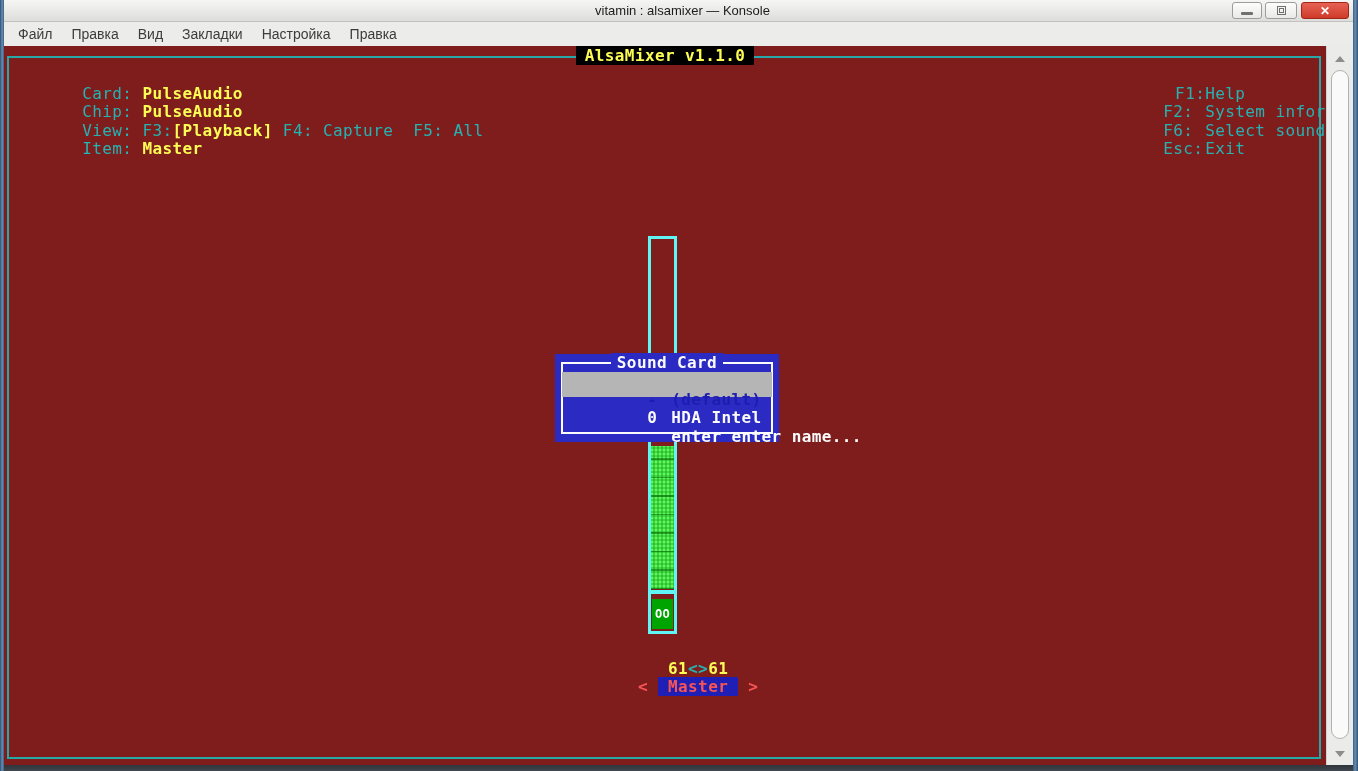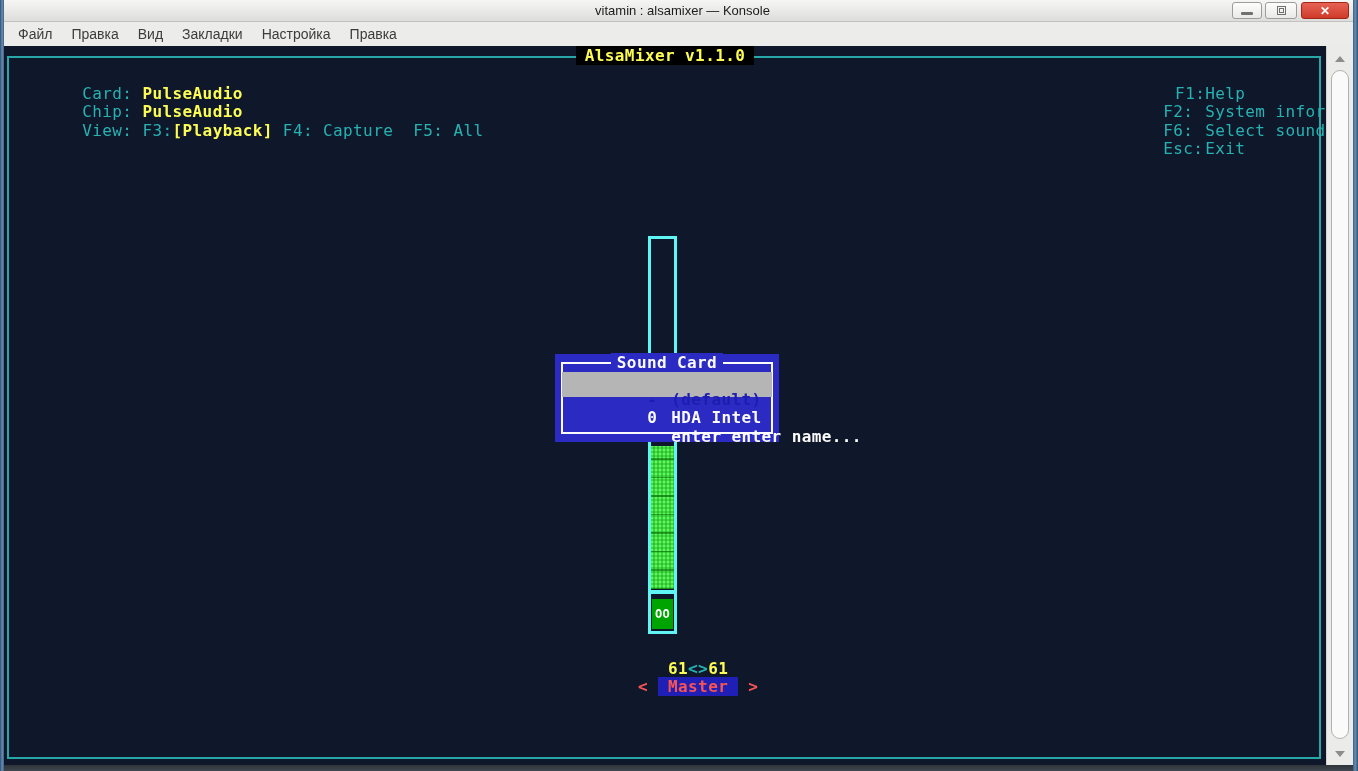--- a/index.html
+++ b/index.html
@@ -32,21 +32,21 @@
   .icon-max::after { content:""; width:3px; height:3px; border:1px solid #70706e; display:block; }
 
   
   .menubar { position:absolute; left:4px; right:5px; top:22px; height:24px;
              background:#ececea; display:flex; align-items:center; z-index:40;
              padding-left:14px; gap:19px; font-size:14px; color:#3c3c3c; }
   .menu-item { cursor:default; }
 
   
   .terminal { position:absolute; left:4px; top:46px; width:1322px; height:719px;
-              background:#0f172a; font-family:"DejaVu Sans Mono", monospace;
+              background:#7f1d1d; font-family:"DejaVu Sans Mono", monospace;
               font-size:16px; line-height:18.5px; letter-spacing:.4px; z-index:10; }
   .term-line { position:absolute; white-space:pre; }
   .cyan   { color:#27b2b2; }
   .yellow { color:#fcfc54; font-weight:bold; }
   .red    { color:#f85454; font-weight:bold; }
 
   .alsa-frame { position:absolute; left:3px; top:10px; width:1314px; height:703px;
                 border:2px solid #27a7a7; }
   .app-title-row { position:absolute; left:0; right:0; top:1px; text-align:center; z-index:3; }
   .app-title-row span { background:#000; padding:0 9px; font-weight:bold; color:#fcfc54; }
@@ -127,20 +127,23 @@
 
     <div class="term-line" style="left:18px; top:20px;">
       <span class="cyan">Card: </span><span class="yellow">PulseAudio</span>
     </div>
     <div class="term-line" style="left:18px; top:38.5px;">
       <span class="cyan">Chip: </span><span class="yellow">PulseAudio</span>
     </div>
     <div class="term-line" style="left:18px; top:57px;">
       <span class="cyan">View: F3:</span><span class="yellow">[Playback]</span><span class="cyan"> F4: Capture  F5: All</span>
     </div>
+    <div class="term-line" style="left:18px; top:75.5px;">
+      <span class="cyan">Item: </span><span class="yellow">Master</span>
+    </div>
 
     <div class="term-line cyan" style="left:1099px; top:20px;text-align:right;">
       <span class="help-key">F1:</span><span>Help</span>
     </div>
     <div class="term-line cyan" style="left:1099px; top:38.5px;">
       <span class="help-key">F2:</span><span>System information</span>
     </div>
     <div class="term-line cyan" style="left:1099px; top:57px;">
       <span class="help-key">F6:</span><span>Select sound card</span>
     </div>

